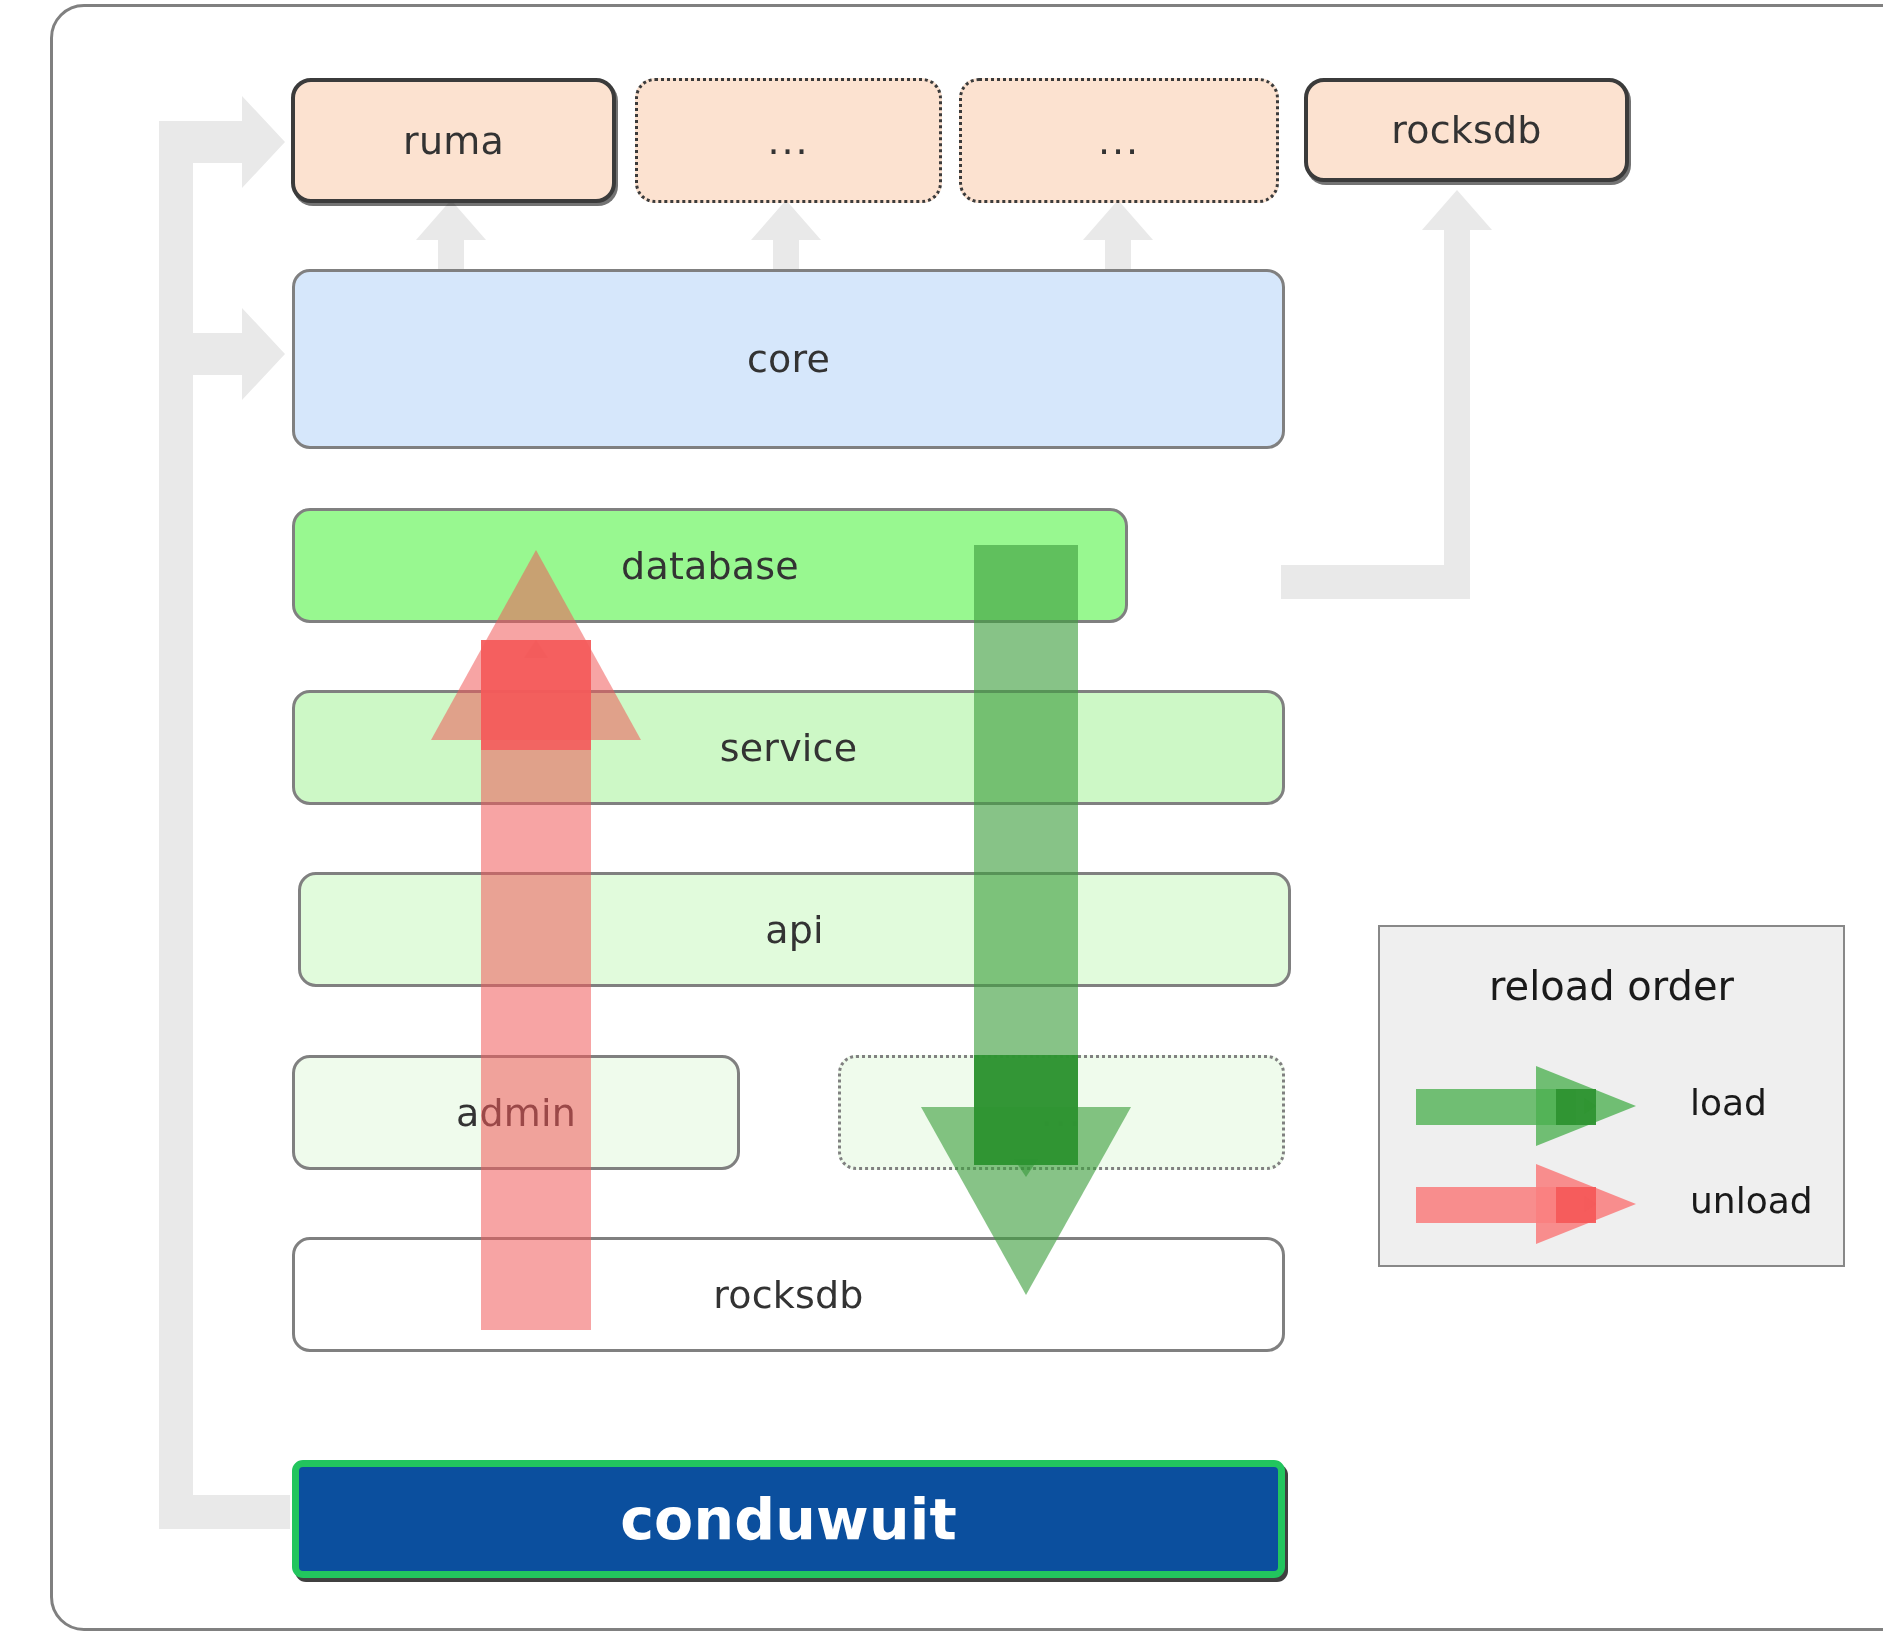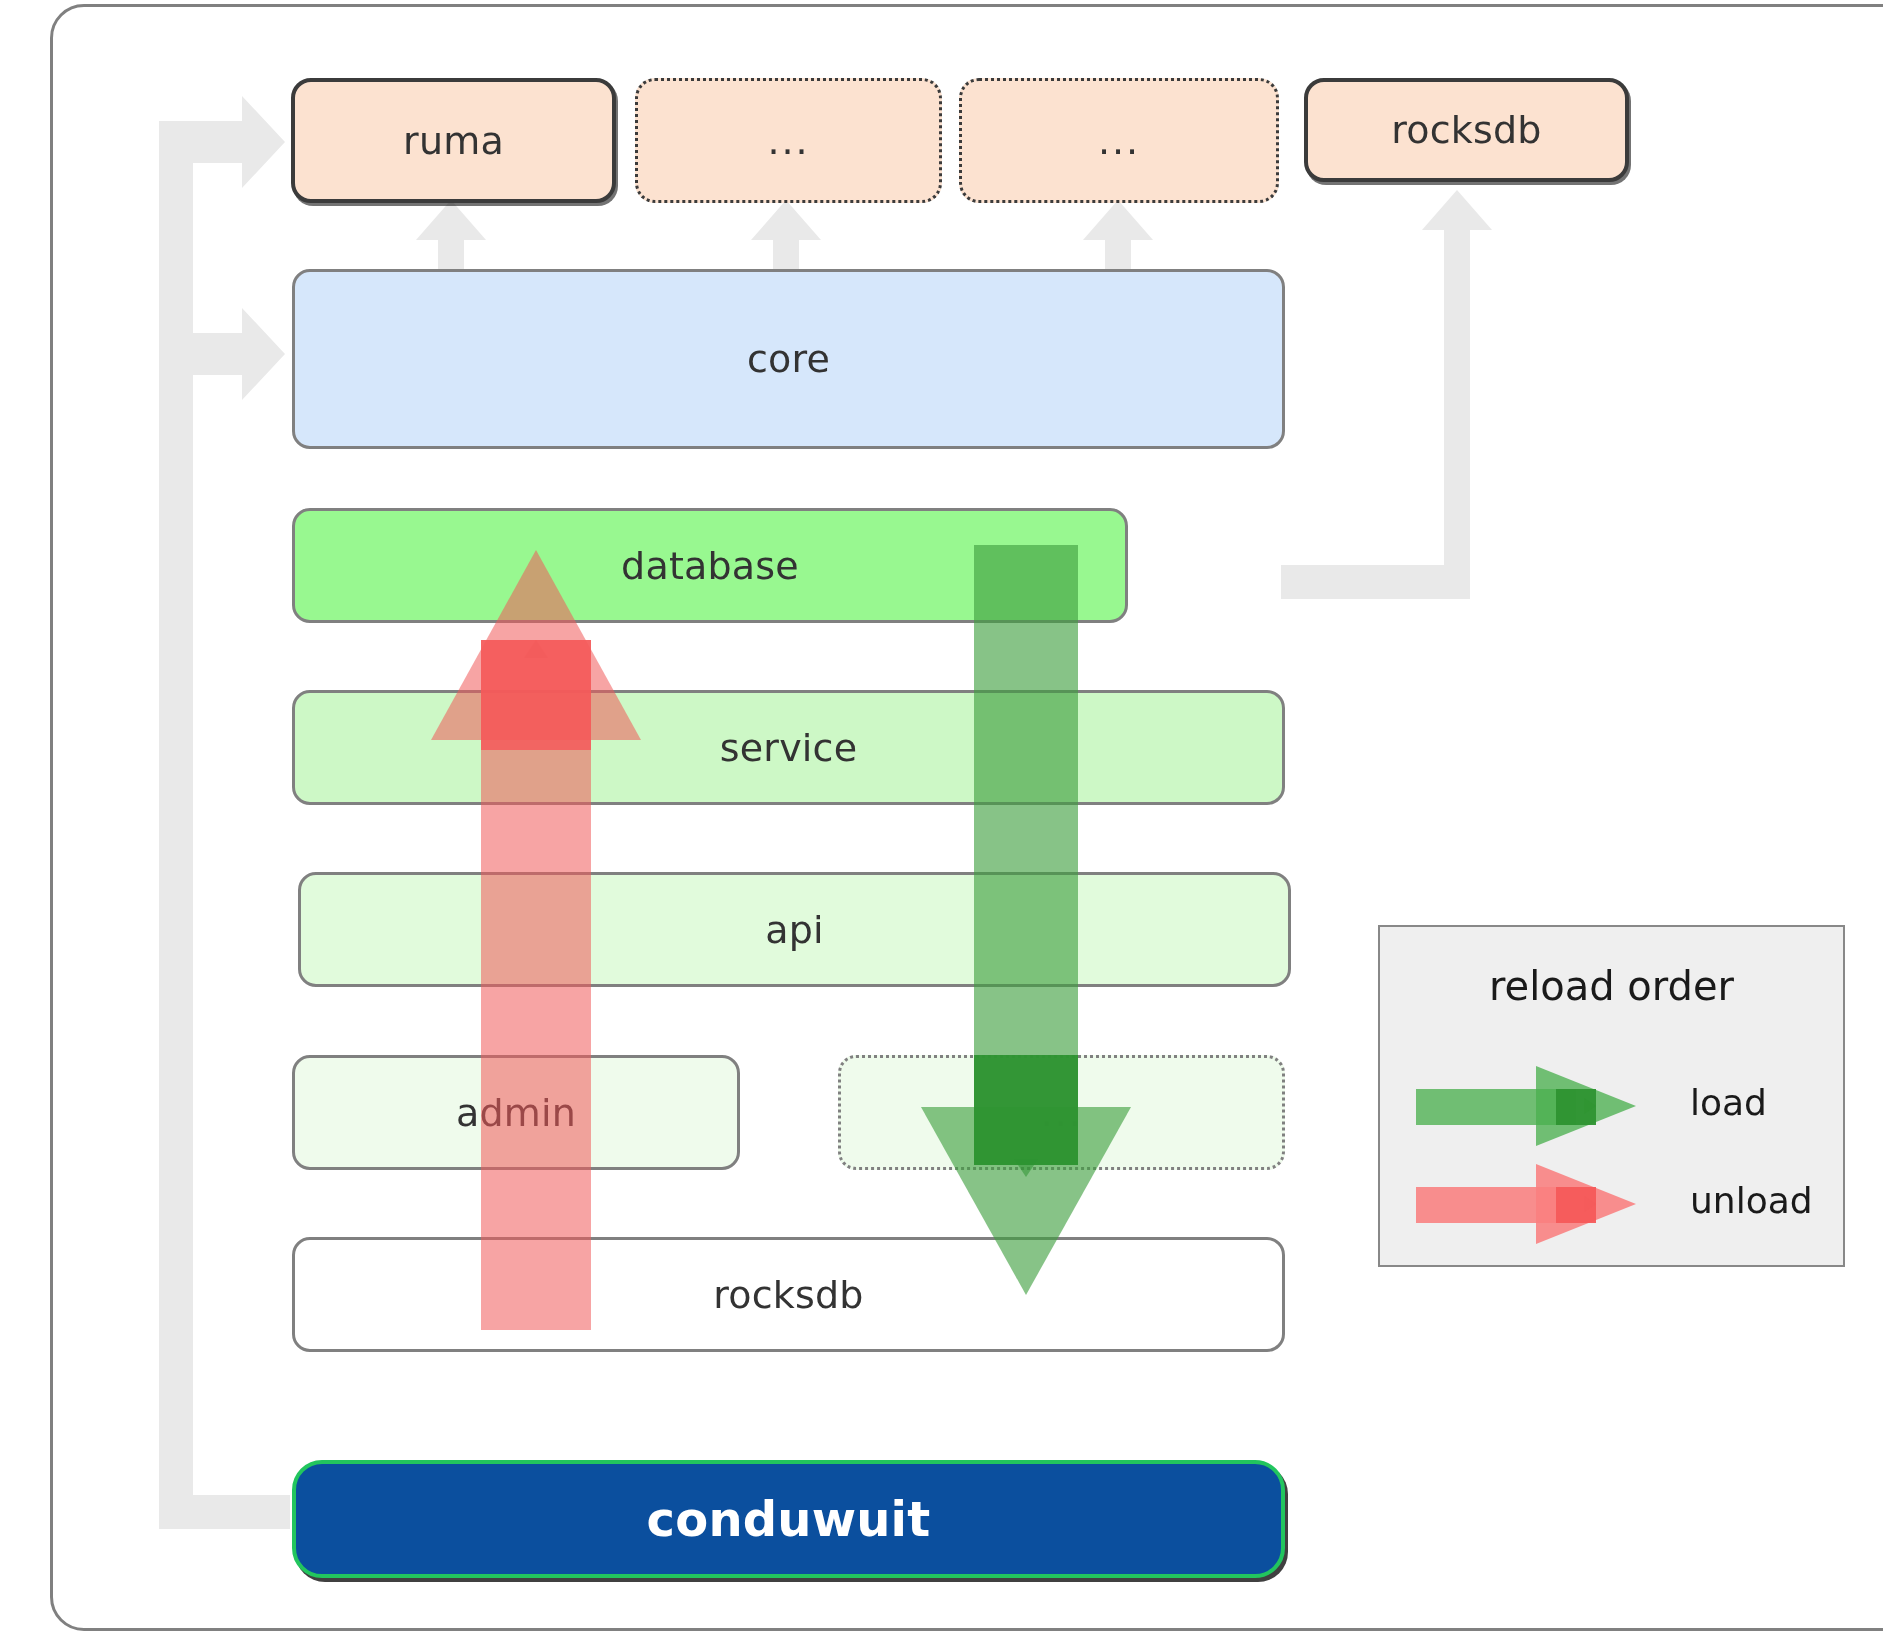--- a/index.html
+++ b/index.html
@@ -53,25 +53,25 @@
     border: 3px solid #808080;
     border-radius: 18px;
   }
   .layer {
     border: 3px solid #808080;
     border-radius: 18px;
   }
   .layer.dotted { border: 3px dotted #808080; }
   .brand {
     background: #0b4f9e;
-    border: 4px solid #22c55e;
-    border-radius: 30px;
+    border: 7px solid #22c55e;
+    border-radius: 11px;
     color: #ffffff;
     font-weight: bold;
-    font-size: 48px;
+    font-size: 57px;
     box-shadow: 3px 4px 0 rgba(0,0,0,.75);
   }
   
   .connectors {
     position: absolute;
     left: 0; top: 0;
     width: 1883px; height: 1643px;
     pointer-events: none;
   }
   

